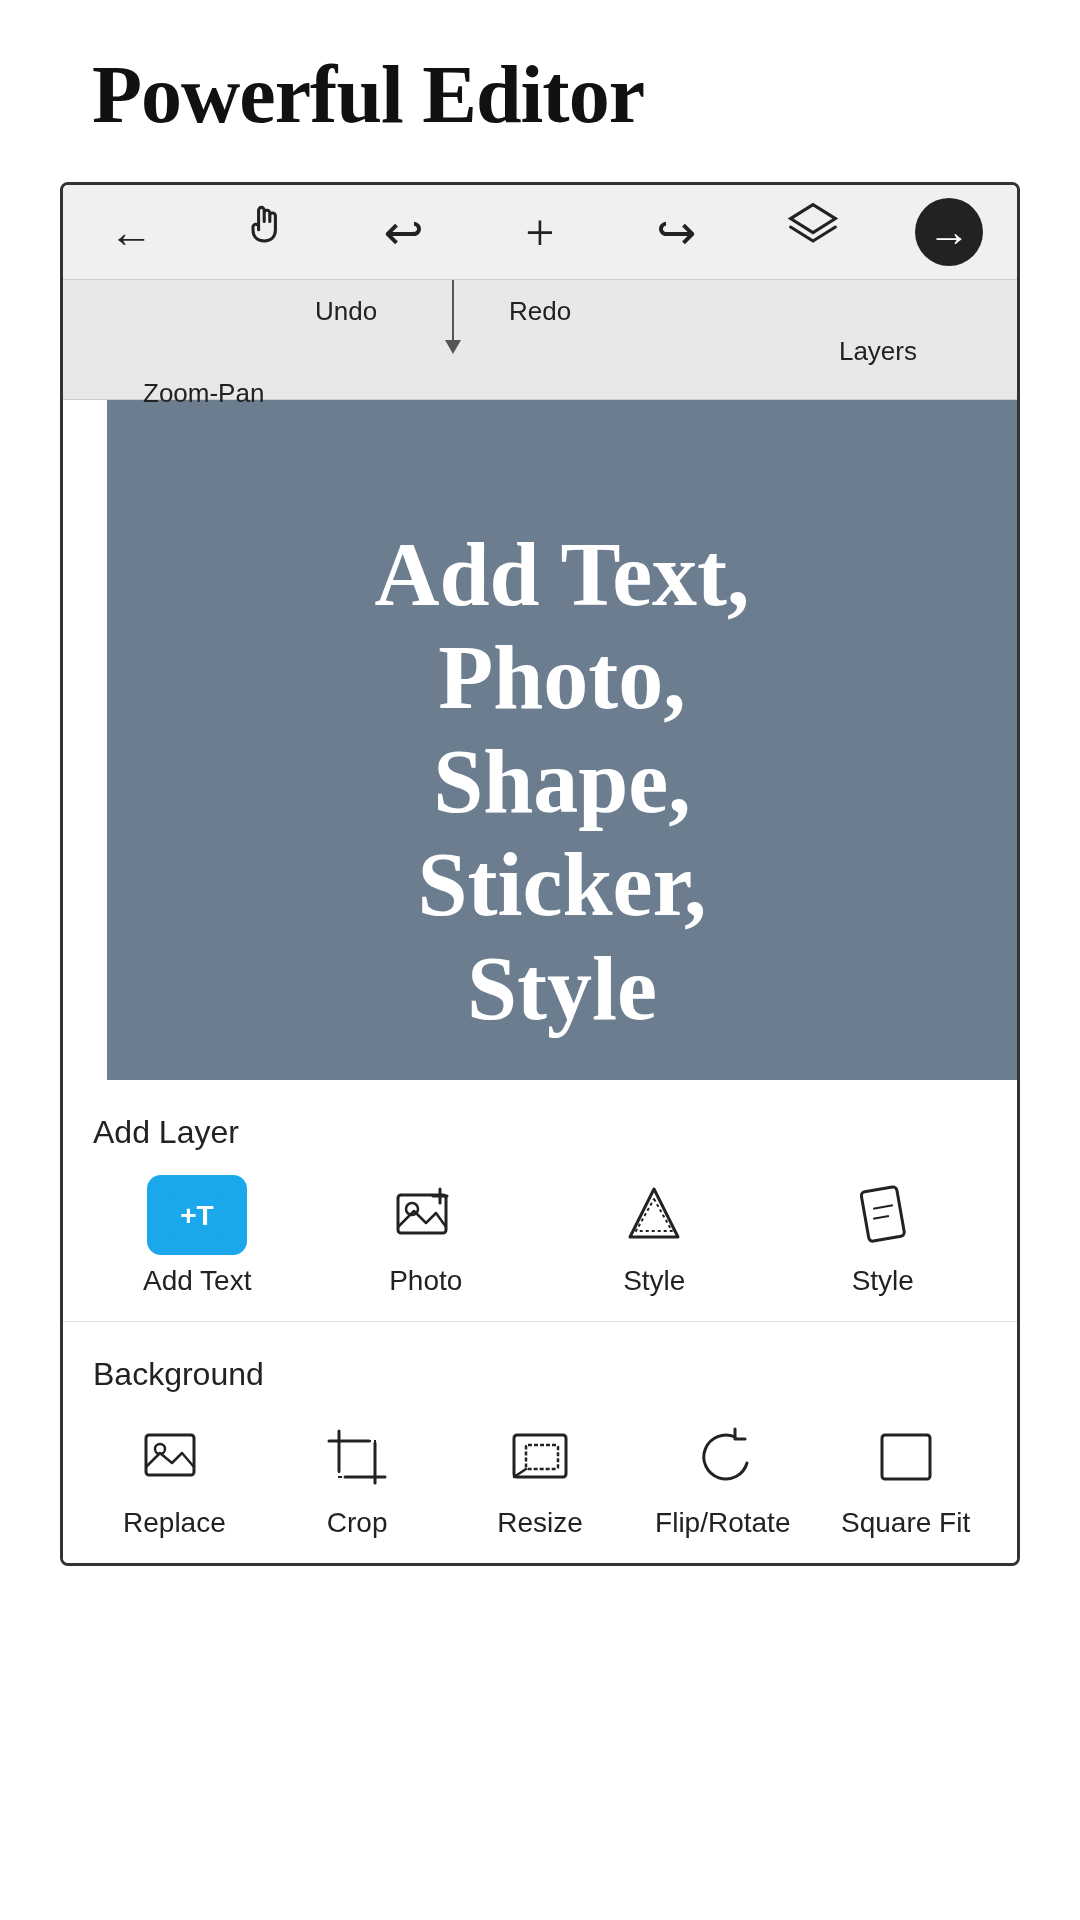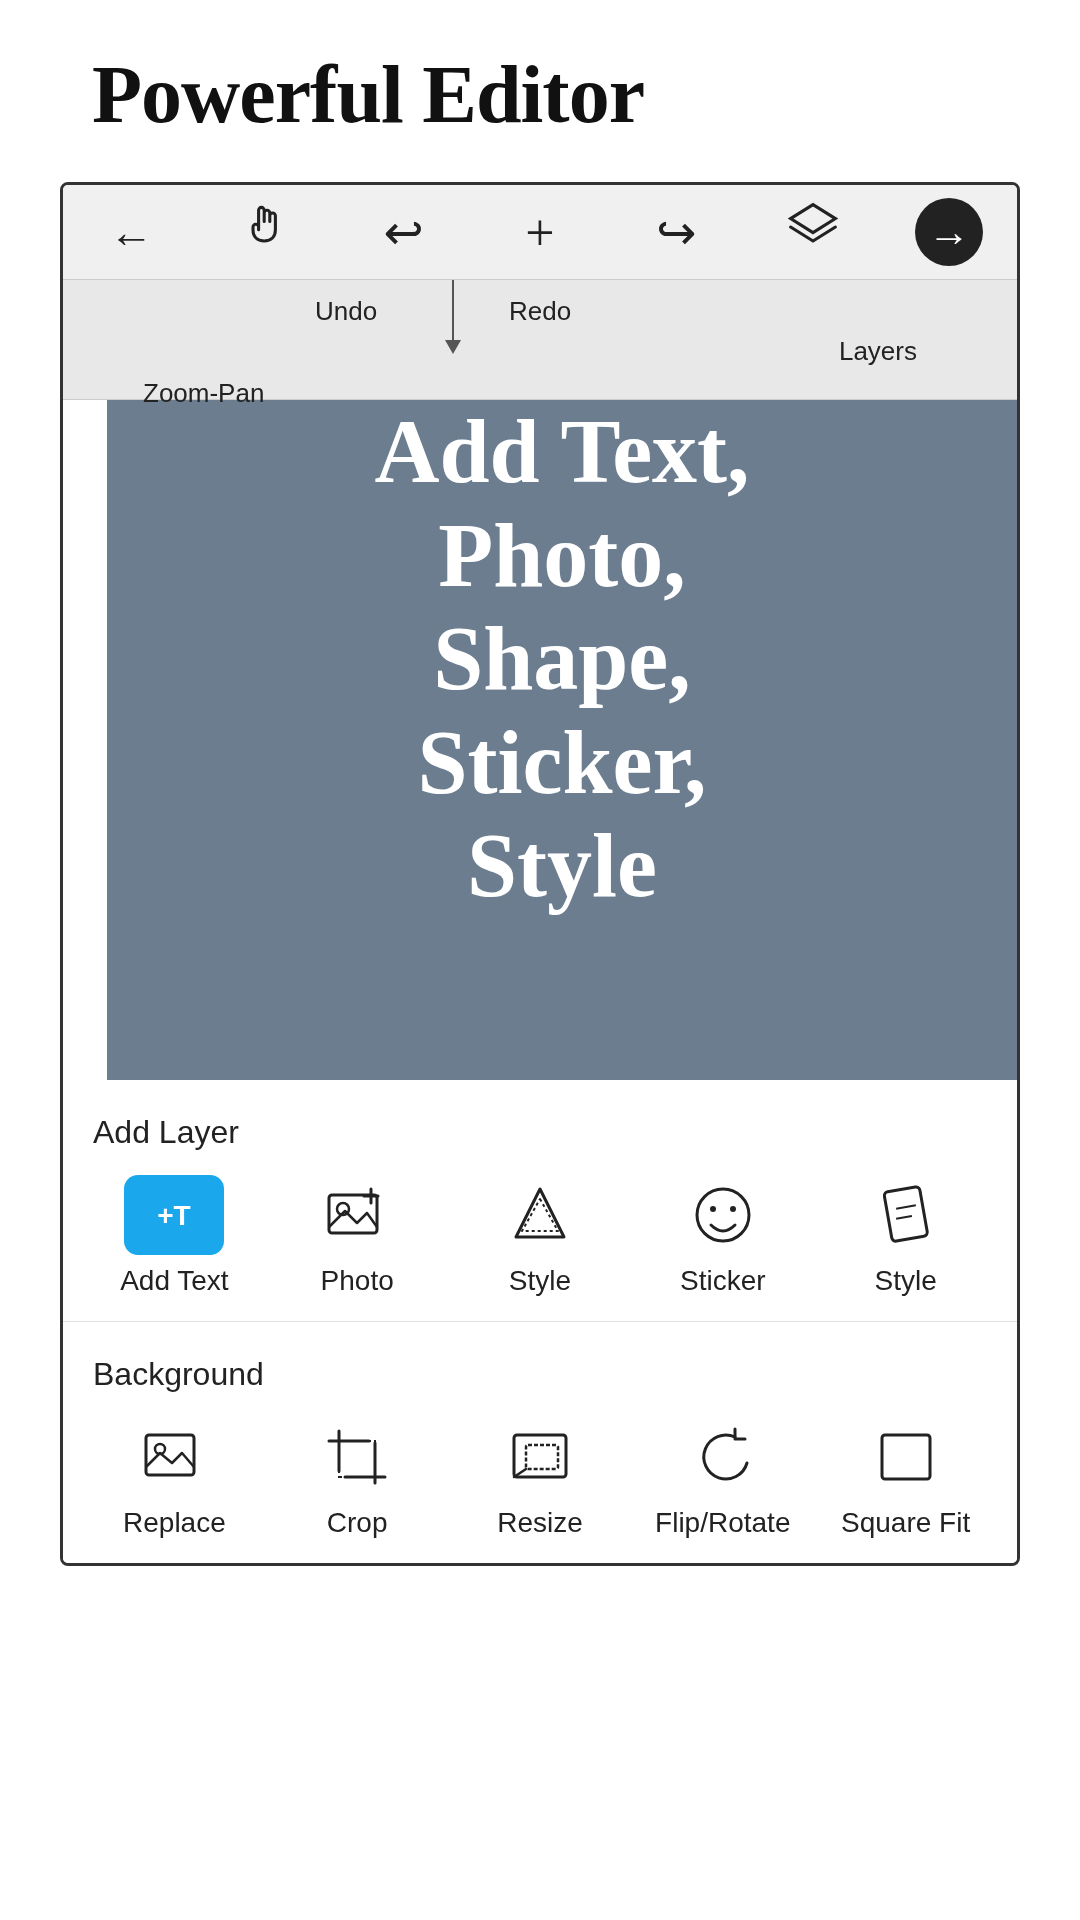--- a/index.html
+++ b/index.html
@@ -88,22 +88,23 @@
       border-left: 8px solid transparent;
       border-right: 8px solid transparent;
       border-top: 14px solid #555;
     }
 
     
     .canvas-area {
       background: #6b7d8f;
       min-height: 680px;
       display: flex;
-      align-items: flex-start;
+      align-items: flex-end;
       justify-content: center;
+      padding: 40px;
       margin-left: 44px;
     }
 
     .canvas-text {
       color: #ffffff;
       font-size: 90px;
       font-weight: 700;
       font-family: 'Georgia', serif;
       text-align: center;
       line-height: 1.15;
@@ -267,31 +268,20 @@
         <div class="tool-item">
           <div class="tool-icon-wrap">
             <svg width="64" height="60" viewBox="0 0 64 60" fill="none" xmlns="http://www.w3.org/2000/svg">
               <polygon points="32,4 56,52 8,52" stroke="#222" stroke-width="3" fill="none" stroke-linejoin="round"></polygon>
               <polygon points="32,14 50,46 14,46" stroke="#222" stroke-width="2" fill="none" stroke-linejoin="round" stroke-dasharray="3,3"></polygon>
             </svg>
           </div>
           <span class="tool-label">Style</span>
         </div>
 
-        <div class="tool-item">
-          <div class="tool-icon-wrap">
-            <svg width="64" height="60" viewBox="0 0 64 60" fill="none" xmlns="http://www.w3.org/2000/svg">
-              <circle cx="32" cy="30" r="26" stroke="#222" stroke-width="3" fill="none"></circle>
-              <circle cx="22" cy="24" r="3" fill="#222"></circle>
-              <circle cx="42" cy="24" r="3" fill="#222"></circle>
-              <path d="M20 40 Q32 52 44 40" stroke="#222" stroke-width="3" fill="none" stroke-linecap="round"></path>
-            </svg>
-          </div>
-          <span class="tool-label">Sticker</span>
-        </div>
 
         <div class="tool-item">
           <div class="tool-icon-wrap">
             <svg width="64" height="60" viewBox="0 0 64 60" fill="none" xmlns="http://www.w3.org/2000/svg">
               <rect x="14" y="4" width="36" height="50" rx="4" stroke="#222" stroke-width="3" fill="none" transform="rotate(-10 32 30)"></rect>
               <line x1="22" y1="22" x2="42" y2="22" stroke="#222" stroke-width="2" transform="rotate(-10 32 22)"></line>
               <line x1="22" y1="32" x2="38" y2="32" stroke="#222" stroke-width="2" transform="rotate(-10 32 32)"></line>
             </svg>
           </div>
           <span class="tool-label">Style</span>

